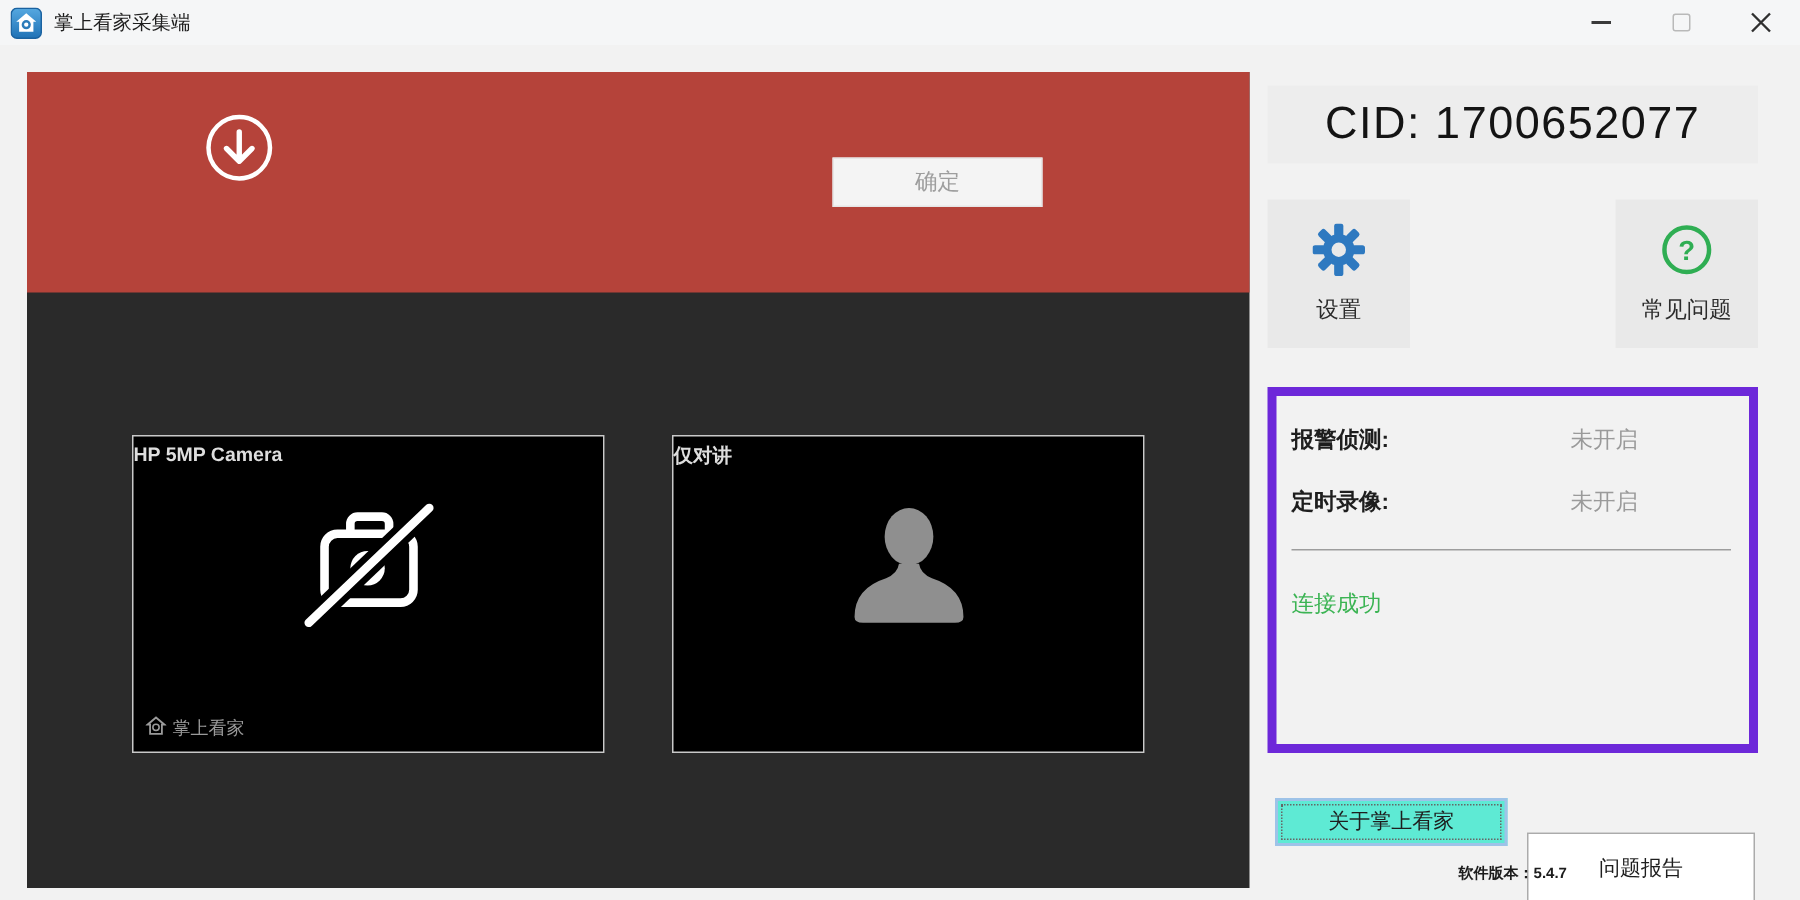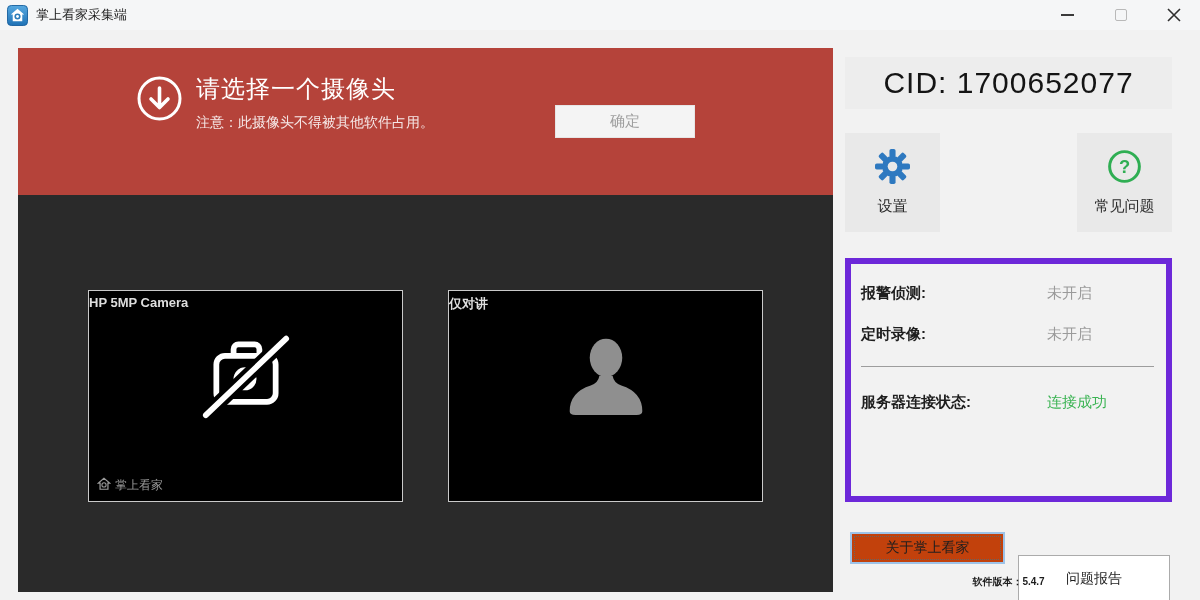--- a/index.html
+++ b/index.html
@@ -55,21 +55,21 @@
 
   .status-box { position:absolute; left:0; top:210px; width:327px; height:244px;
     border:6px solid #6d28d9; padding:20px 12px 0 10px; }
   .srow { display:flex; margin-bottom:22px; }
   .slabel { font-weight:bold; font-size:15px; color:#1e1e1e; width:186px; }
   .svalue { font-size:15px; }
   .svalue.off { color:#9a9a9a; }
   .svalue.ok  { color:#3cb454; }
   .divider { border-top:1px solid #9d9d9d; margin:4px 0 26px 0; }
 
-  .about-btn { position:absolute; left:5px; top:484px; width:155px; height:32px; background:#c2410c;
+  .about-btn { position:absolute; left:5px; top:484px; width:155px; height:32px; background:#5eead4;
     border:2px solid #9ec3e8; outline:1px dotted #666; outline-offset:-5px;
     font-size:14px; color:#1e1e1e; font-family:inherit; cursor:pointer; }
   .report-btn { position:absolute; left:173px; top:484px; width:152px; height:48px; background:#fff;
     border:1px solid #ababab; font-size:14px; color:#1e1e1e; font-family:inherit; cursor:pointer;margin-top:23px; }
   .version { position:absolute; left:0; top:527px; width:327px; text-align:center;
     font-size:10px; font-weight:bold; color:#1c1c1c; }
 </style>
 </head>
 <body>
 
@@ -106,24 +106,20 @@
 
 <div class="main-panel">
 
   <div class="banner">
     <span class="circle-arrow">
       <svg viewBox="0 0 47 47" width="47" height="47" fill="none">
         <circle cx="23.5" cy="23.5" r="20.5" stroke="#fff" stroke-width="3"></circle>
         <path d="M23.5 13 V31 M15 24 L23.5 32.5 L32 24" stroke="#fff" stroke-width="3.6" stroke-linecap="round" stroke-linejoin="round"></path>
       </svg>
     </span>
-    <div class="banner-text">
-      <div class="banner-heading">请选择一个摄像头</div>
-      <div class="banner-note">注意：此摄像头不得被其他软件占用。</div>
-    </div>
     <button class="confirm-btn">确定</button>
   </div>
 
   <div class="stage">
 
     <div class="tile tile-1">
       <div class="tile-title">HP 5MP Camera</div>
       <div class="tile-icon">
         <svg viewBox="0 0 100 92" width="96" height="88" fill="none">
           <rect x="19" y="26" width="62" height="48" rx="9" stroke="#fff" stroke-width="6"></rect>
@@ -190,21 +186,20 @@
     <div class="srow">
       <span class="slabel">报警侦测:</span>
       <span class="svalue off">未开启</span>
     </div>
     <div class="srow">
       <span class="slabel">定时录像:</span>
       <span class="svalue off">未开启</span>
     </div>
     <div class="divider"></div>
     <div class="srow">
-      <span class="slabel">服务器连接状态:</span>
       <span class="svalue ok">连接成功</span>
     </div>
   </div>
 
   <button class="about-btn">关于掌上看家</button>
   <button class="report-btn">问题报告</button>
 
   <div class="version">
     <span>软件版本：</span><span>5.4.7</span>
   </div>

